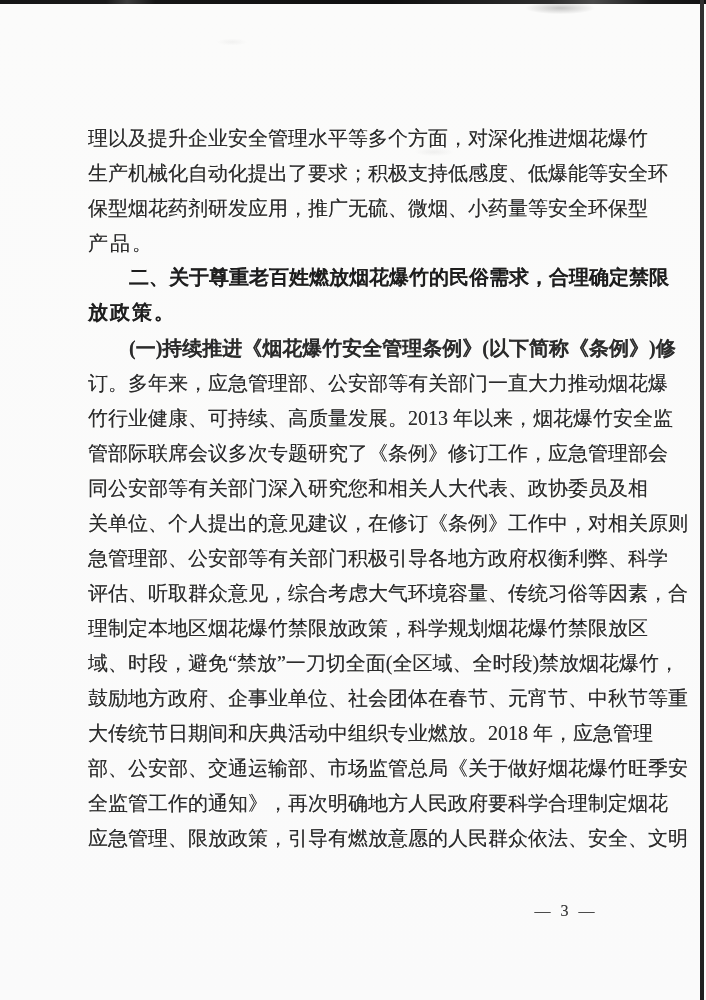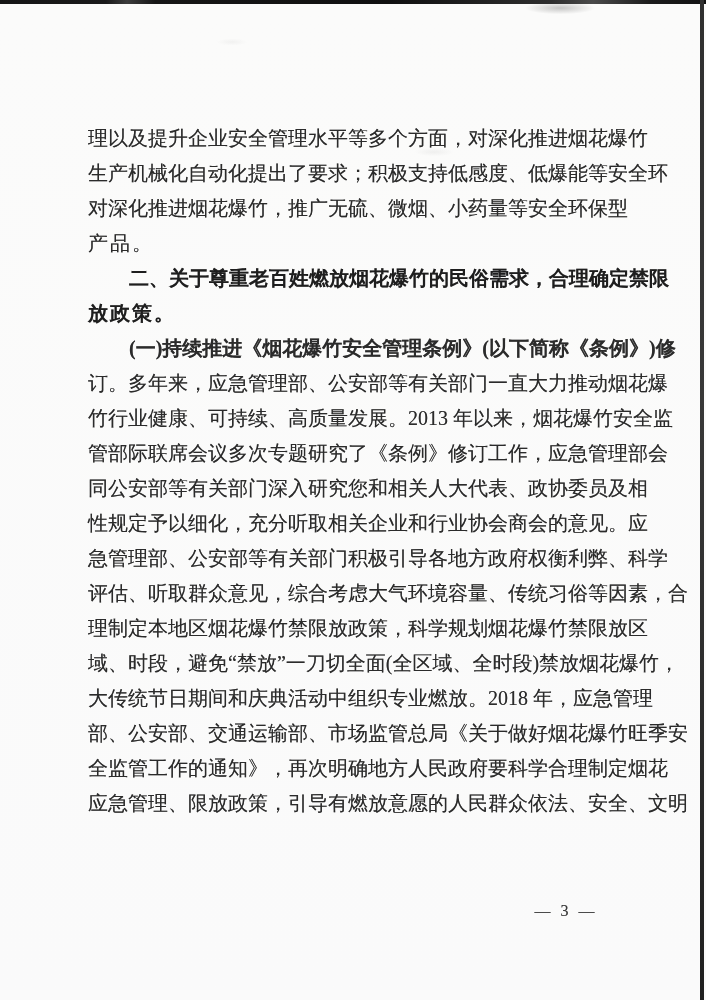--- a/index.html
+++ b/index.html
@@ -53,21 +53,21 @@
   .line.short {
     text-align: right;
     text-align-last: left;
     letter-spacing: 2px;
   }
   .line.indent {
     padding-left: 41px;
     font-weight: bold;
   }
   .line.heading-line {
-    font-family: Liberation Sans, sans-serif;
+    font-family: Liberation Mono, monospace;
     font-weight: 700;
     color: #1e1e1e;
   }
   .page-number {
     position: absolute;
     left: 506px;
     top: 899px;
     width: 120px;
     height: 24px;
     line-height: 24px;
@@ -84,40 +84,41 @@
 <div class="page">
 
   <div class="scan-top-edge"></div>
   <div class="scan-right-edge"></div>
 
   <div class="content">
 
     <div>
       <div class="line">理以及提升企业安全管理水平等多个方面，对深化推进烟花爆竹</div>
       <div class="line">生产机械化自动化提出了要求；积极支持低感度、低爆能等安全环</div>
-      <div class="line">对深化推进烟花爆竹，推广无硫、微烟、小药量等安全环保型</div>
+      <div class="line">保型烟花药剂研发应用，推广无硫、微烟、小药量等安全环保型</div>
       <div class="line short">产品。</div>
     </div>
 
     <div>
       <div class="line heading-line indent">二、关于尊重老百姓燃放烟花爆竹的民俗需求，合理确定禁限</div>
       <div class="line heading-line short">放政策。</div>
     </div>
 
     <div>
       <div class="line indent">(一)持续推进《烟花爆竹安全管理条例》(以下简称《条例》)修</div>
       <div class="line">订。多年来，应急管理部、公安部等有关部门一直大力推动烟花爆</div>
       <div class="line">竹行业健康、可持续、高质量发展。2013 年以来，烟花爆竹安全监</div>
       <div class="line">管部际联席会议多次专题研究了《条例》修订工作，应急管理部会</div>
       <div class="line">同公安部等有关部门深入研究您和相关人大代表、政协委员及相</div>
-      <div class="line">性规定予以细化，充分听取相关企业和行业协会商会的意见。应</div>
+      <div class="line">关单位、个人提出的意见建议，在修订《条例》工作中，对相关原则</div>
       <div class="line">急管理部、公安部等有关部门积极引导各地方政府权衡利弊、科学</div>
       <div class="line">评估、听取群众意见，综合考虑大气环境容量、传统习俗等因素，合</div>
       <div class="line">理制定本地区烟花爆竹禁限放政策，科学规划烟花爆竹禁限放区</div>
       <div class="line">域、时段，避免“禁放”一刀切全面(全区域、全时段)禁放烟花爆竹，</div>
+      <div class="line">鼓励地方政府、企事业单位、社会团体在春节、元宵节、中秋节等重</div>
       <div class="line">大传统节日期间和庆典活动中组织专业燃放。2018 年，应急管理</div>
       <div class="line">部、公安部、交通运输部、市场监管总局《关于做好烟花爆竹旺季安</div>
       <div class="line">全监管工作的通知》，再次明确地方人民政府要科学合理制定烟花</div>
       <div class="line">应急管理、限放政策，引导有燃放意愿的人民群众依法、安全、文明</div>
     </div>
 
   </div>
 
   <div class="page-number">— 3 —</div>
 

